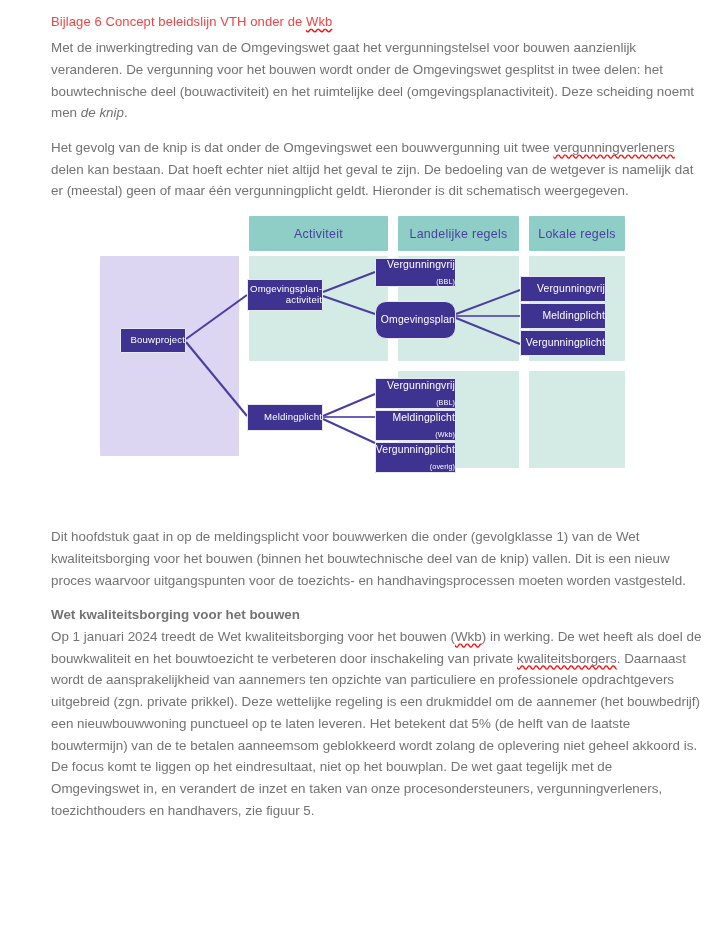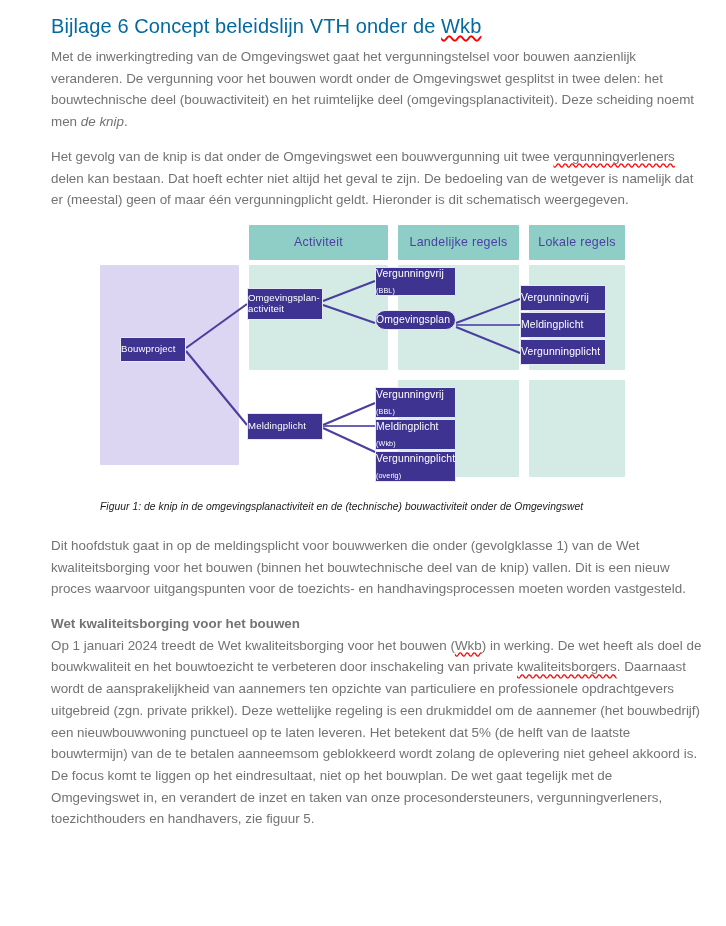--- a/index.html
+++ b/index.html
@@ -5,21 +5,21 @@
   html,body{margin:0;padding:0;}
   body{
     width:726px;height:926px;background:#ffffff;
     font-family:"Liberation Sans", sans-serif;
     color:#1a1a1a;overflow:hidden;
   }
   .page{position:relative;width:726px;height:926px;}
   .doc{position:absolute;left:51px;top:14px;width:651px;}
 
   .doc-title{
-    font-size:20px;color:#0369a1;font-weight:400;
+    font-size:13px;color:#ef4444;font-weight:400;
     letter-spacing:0.1px;line-height:1.25;margin:0 0 7px 0;
     white-space:nowrap;
   }
   .sq{
     text-decoration:underline wavy #ff0000;
     text-decoration-skip-ink:none;
     text-underline-offset:2px;
   }
   p.body{
     font-size:13.4px;line-height:1.62;margin:0 0 13px 0;
@@ -41,21 +41,21 @@
   .colhead.purple{background:#6B4FD6;color:#ffffff;}
   .colhead.mint{background:#8ECEC6;color:#4A3FA0;}
 
   .panel{position:absolute;border-radius:1px;}
   .panel.lav{background:#DDD6F3;}
   .panel.mint{background:#D3EAE5;}
 
   .node{
     position:absolute;background:#3F3391;border:1px solid #E8E8F4;
     color:#ffffff;display:flex;flex-direction:column;
-    align-items:flex-start;justify-content:center;
+    align-items:flex-end;justify-content:center;
     border-radius:1px;text-align:center;line-height:1.12;
     box-sizing:border-box;z-index:3;
   }
   .node .t{font-size:10.4px;letter-spacing:0.15px;}
   .node .t.sm{font-size:9.6px;}
   .node .sub{font-size:7.2px;margin-top:8px;letter-spacing:0.1px;}
   .svg-links{position:absolute;left:0;top:0;width:525px;height:262px;z-index:2;}
 
   .caption{
     position:absolute;left:49px;top:276px;width:600px;
@@ -119,21 +119,21 @@
           <span class="t sm">activiteit</span>
         </div>
         <div class="node" style="left:147px; top:188px; width:76px; height:27px;">
           <span class="t sm">Meldingplicht</span>
         </div>
 
         <div class="node" style="left:275px; top:42px; width:81px; height:29px;">
           <span class="t">Vergunningvrij</span>
           <span class="sub">(BBL)</span>
         </div>
-        <div class="node" style="left:275px; top:85px; width:81px; height:20px;border-radius:11px;">
+        <div class="node" style="left:275px; top:85px; width:81px; height:38px;border-radius:11px;">
           <span class="t">Omgevingsplan</span>
         </div>
 
         <div class="node" style="left:420px; top:60px; width:86px; height:26px;">
           <span class="t">Vergunningvrij</span>
         </div>
         <div class="node" style="left:420px; top:87px; width:86px; height:26px;">
           <span class="t">Meldingplicht</span>
         </div>
         <div class="node" style="left:420px; top:114px; width:86px; height:26px;">
@@ -148,21 +148,20 @@
           <span class="t">Meldingplicht</span>
           <span class="sub">(Wkb)</span>
         </div>
         <div class="node" style="left:275px; top:226px; width:81px; height:31px;">
           <span class="t">Vergunningplicht</span>
           <span class="sub">(overig)</span>
         </div>
 
       </div>
 
-      <div class="caption">Figuur 1: de knip in de omgevingsplanactiviteit en de (technische) bouwactiviteit onder de Omgevingswet</div>
     </div>
 
     <p class="body" style="margin-top:48px;">Dit hoofdstuk gaat in op de meldingsplicht voor bouwwerken die onder (gevolgklasse 1) van de Wet kwaliteitsborging voor het bouwen (binnen het bouwtechnische deel van de knip) vallen. Dit is een nieuw proces waarvoor uitgangspunten voor de toezichts- en  handhavingsprocessen moeten worden vastgesteld.</p>
 
     <p class="body tight bold">Wet kwaliteitsborging voor het bouwen</p>
 
     <p class="body"><span>Op 1 januari 2024 treedt de Wet kwaliteitsborging voor het bouwen (</span><span class="sq">Wkb</span><span>) in werking. De wet heeft als doel de bouwkwaliteit en het bouwtoezicht te verbeteren door inschakeling van private </span><span class="sq">kwaliteitsborgers</span><span>. Daarnaast wordt de aansprakelijkheid van aannemers ten opzichte van particuliere en professionele opdrachtgevers uitgebreid (zgn. private prikkel). Deze wettelijke regeling is een drukmiddel om de aannemer (het bouwbedrijf) een nieuwbouwwoning punctueel op te laten leveren. Het betekent dat 5% (de helft van de laatste bouwtermijn) van de te betalen aanneemsom geblokkeerd wordt zolang de oplevering niet geheel akkoord is.</span></p>
 
     <p class="body" style="margin-top:-13px;">De focus komt te liggen op het eindresultaat, niet op het bouwplan. De wet gaat tegelijk met de Omgevingswet in, en verandert de inzet en taken van onze procesondersteuners, vergunningverleners, toezichthouders en handhavers, zie figuur 5.</p>
 

